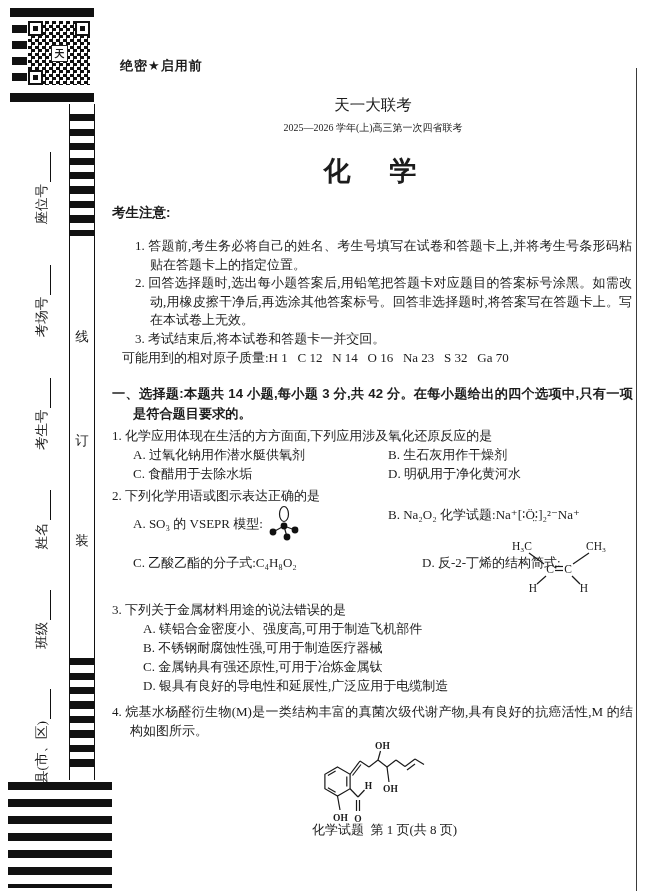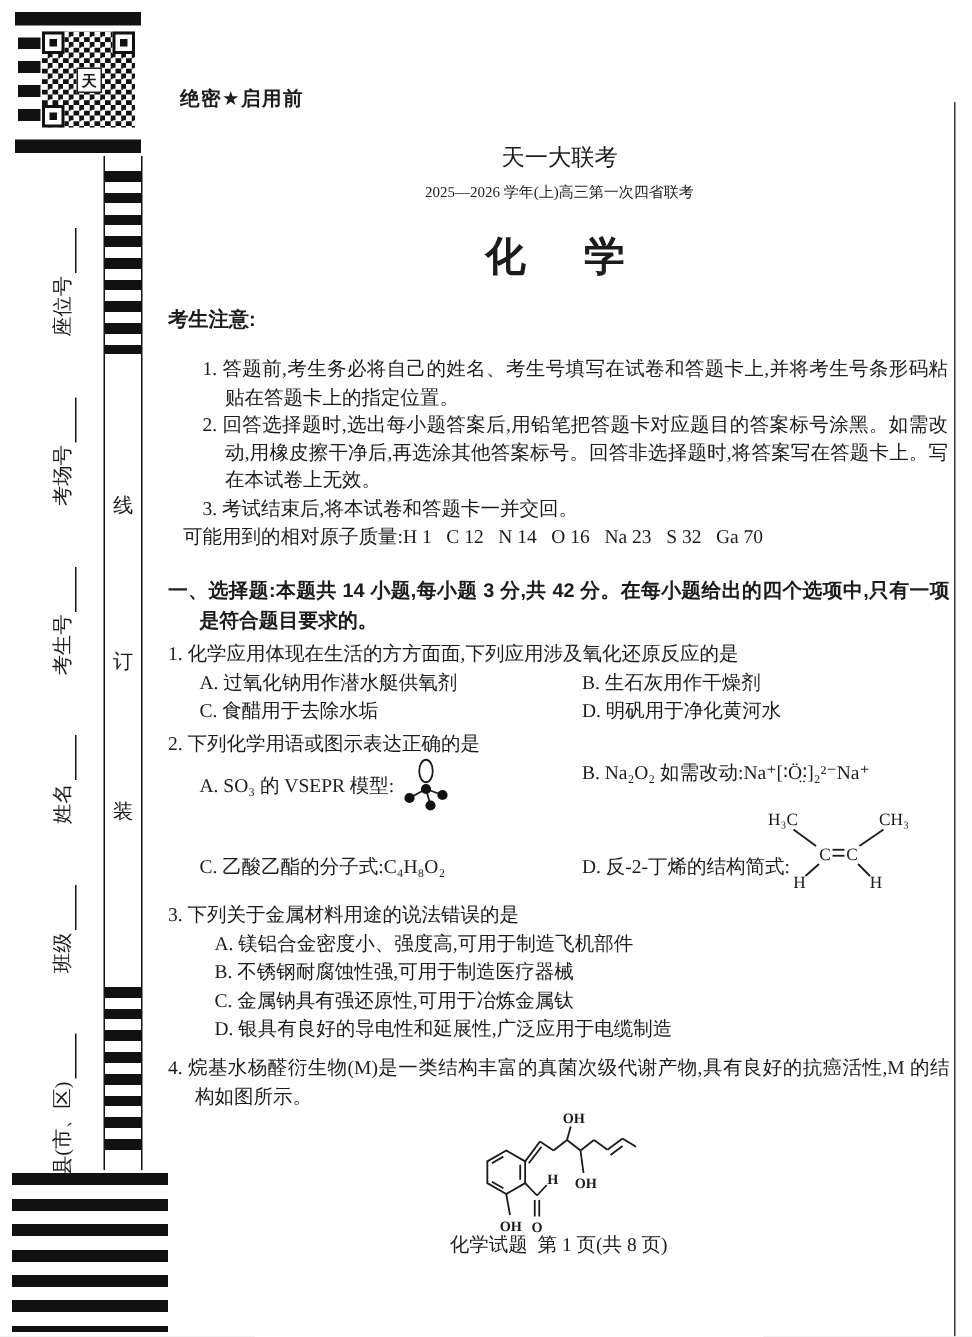--- a/index.html
+++ b/index.html
@@ -56,26 +56,26 @@
     padding-left:21px;text-indent:-21px;box-sizing:border-box;}
   
   .q{left:112px;width:521px;font-size:13px;line-height:19px;}
   .q1{top:426px;} .q2{top:486px;} .q3{top:600px;} .q4{top:702px;}
   .stem{padding-left:18px;text-indent:-18px;text-align:justify;}
   .opts{margin-left:21px;}
   .opt-row{display:flex;}
   .opt-a{width:255px;flex:none;font-family:Liberation Serif, serif;}
   .opt-b{flex:1;}
   .row-ab{height:44px;margin-top:0;}
-  .row-cd{margin-top:19px;}
+  .row-cd{margin-top:4px;gap:34px;}
   .opt-line{margin-left:31px;}
   .vsepr{vertical-align:-15px;margin-left:2px;}
   .butene{position:absolute;left:398px;top:50px;}
   .mol{left:308px;top:740px;}
-  .footer{left:112px;top:821px;width:521px;text-align:center;font-size:13px;white-space:pre;}
+  .footer{left:124px;top:821px;width:521px;text-align:center;font-size:13px;white-space:pre;}
   svg .ln{stroke:#1a1a1a;stroke-width:1.2;fill:none;}
   svg .ball{fill:#111;}
   svg text{fill:#1a1a1a;}
 </style>
 </head>
 <body>
 
 <div class="page">
 
   <div class="abs mark-top"></div>
@@ -163,21 +163,21 @@
             <ellipse class="ln" cx="19" cy="9" rx="4.5" ry="7.5"></ellipse>
             <line class="ln" x1="19" y1="21" x2="8" y2="27"></line>
             <line class="ln" x1="19" y1="21" x2="30" y2="25"></line>
             <line class="ln" x1="19" y1="21" x2="22" y2="32"></line>
             <circle class="ball" cx="19" cy="21" r="3.4"></circle>
             <circle class="ball" cx="8" cy="27" r="3.4"></circle>
             <circle class="ball" cx="30" cy="25" r="3.4"></circle>
             <circle class="ball" cx="22" cy="32" r="3.4"></circle>
           </svg>
         </span>
-        <span class="opt-b">B. Na₂O₂ 如需改动:Na⁺[∶Ö̤∶]₂²⁻Na⁺</span>
+        <span class="opt-b">B. Na₂O₂ 化学试题:Na⁺[∶Ö̤∶]₂²⁻Na⁺</span>
       </div>
       <div class="opt-row row-cd">
         <span class="opt-a">C. 乙酸乙酯的分子式:C₄H₈O₂</span>
         <span class="opt-b">D. 反-2-丁烯的结构简式:</span>
       </div>
     </div>
     <svg class="butene" width="100" height="58" viewBox="0 0 100 58">
       <line class="ln" x1="19" y1="17" x2="34" y2="28"></line>
       <line class="ln" x1="79" y1="17" x2="63" y2="28"></line>
       <line class="ln" x1="45" y1="30.5" x2="53" y2="30.5"></line>

